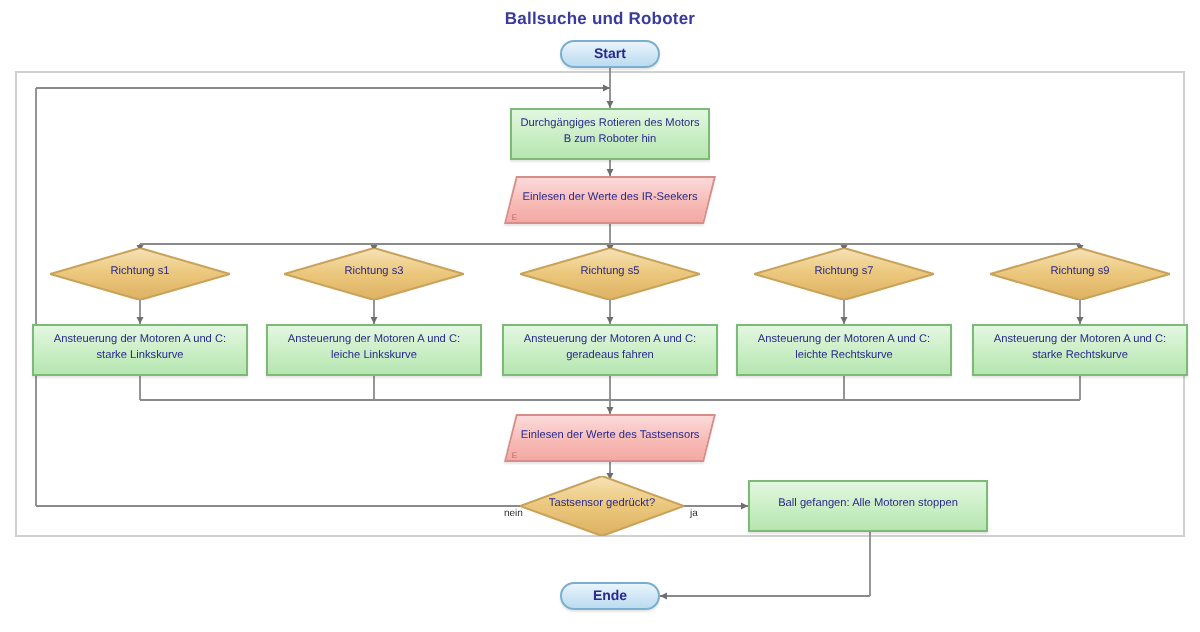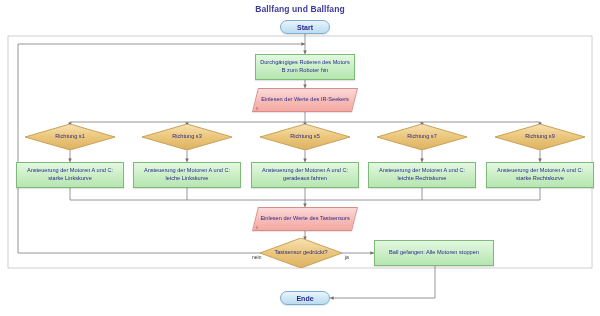--- a/index.html
+++ b/index.html
@@ -64,21 +64,21 @@
   }
 
   
   .edge-label{
     position:absolute;font-size:5px;color:#333;
   }
 </style>
 </head>
 <body>
 
-<div class="title">Ballfang und Ballfang</div>
+<div class="title">Ballsuche und Roboter</div>
 
 <svg id="canvas" xmlns="http://www.w3.org/2000/svg">
   <defs>
     <marker id="arrow" markerWidth="5" markerHeight="5" refX="4" refY="2" orient="auto" markerUnits="strokeWidth">
       <path d="M0,0 L4,2 L0,4 z" fill="#6f6f6f"></path>
     </marker>
     <linearGradient id="gdiamond" x1="0" y1="0" x2="0" y2="1">
       <stop offset="0%" stop-color="#f6e3b8"></stop>
       <stop offset="45%" stop-color="#ecc97f"></stop>
       <stop offset="100%" stop-color="#ddb162"></stop>

